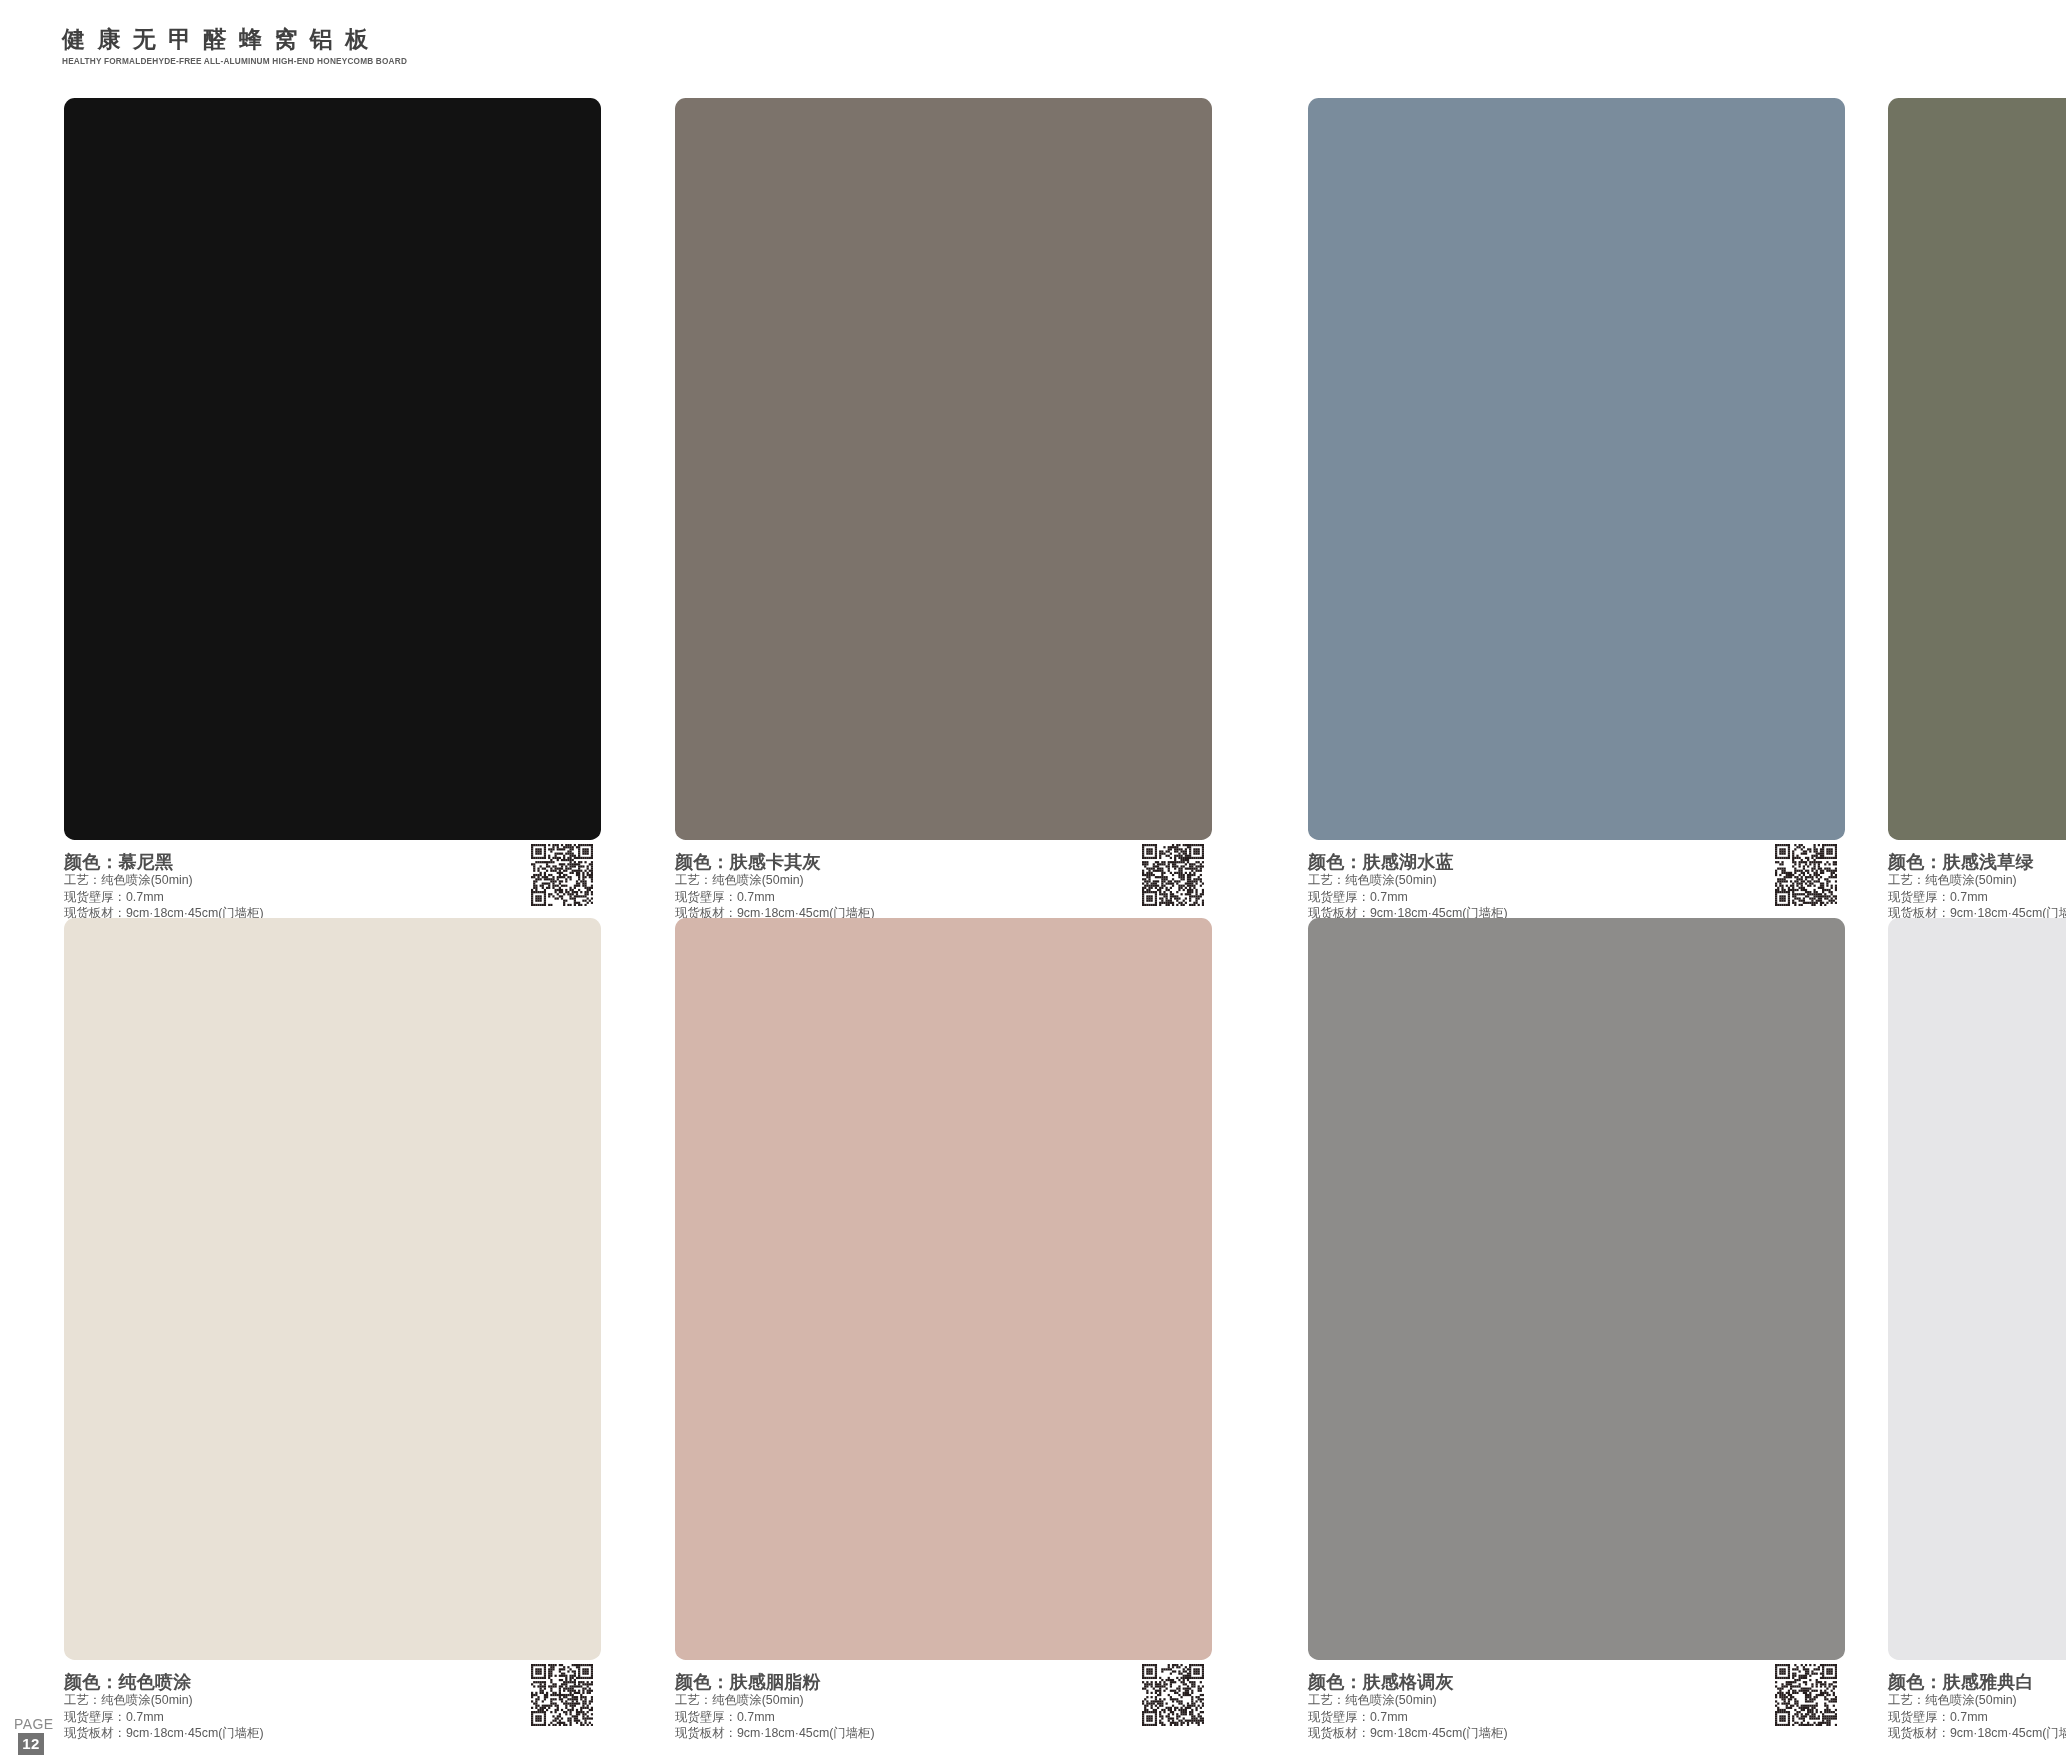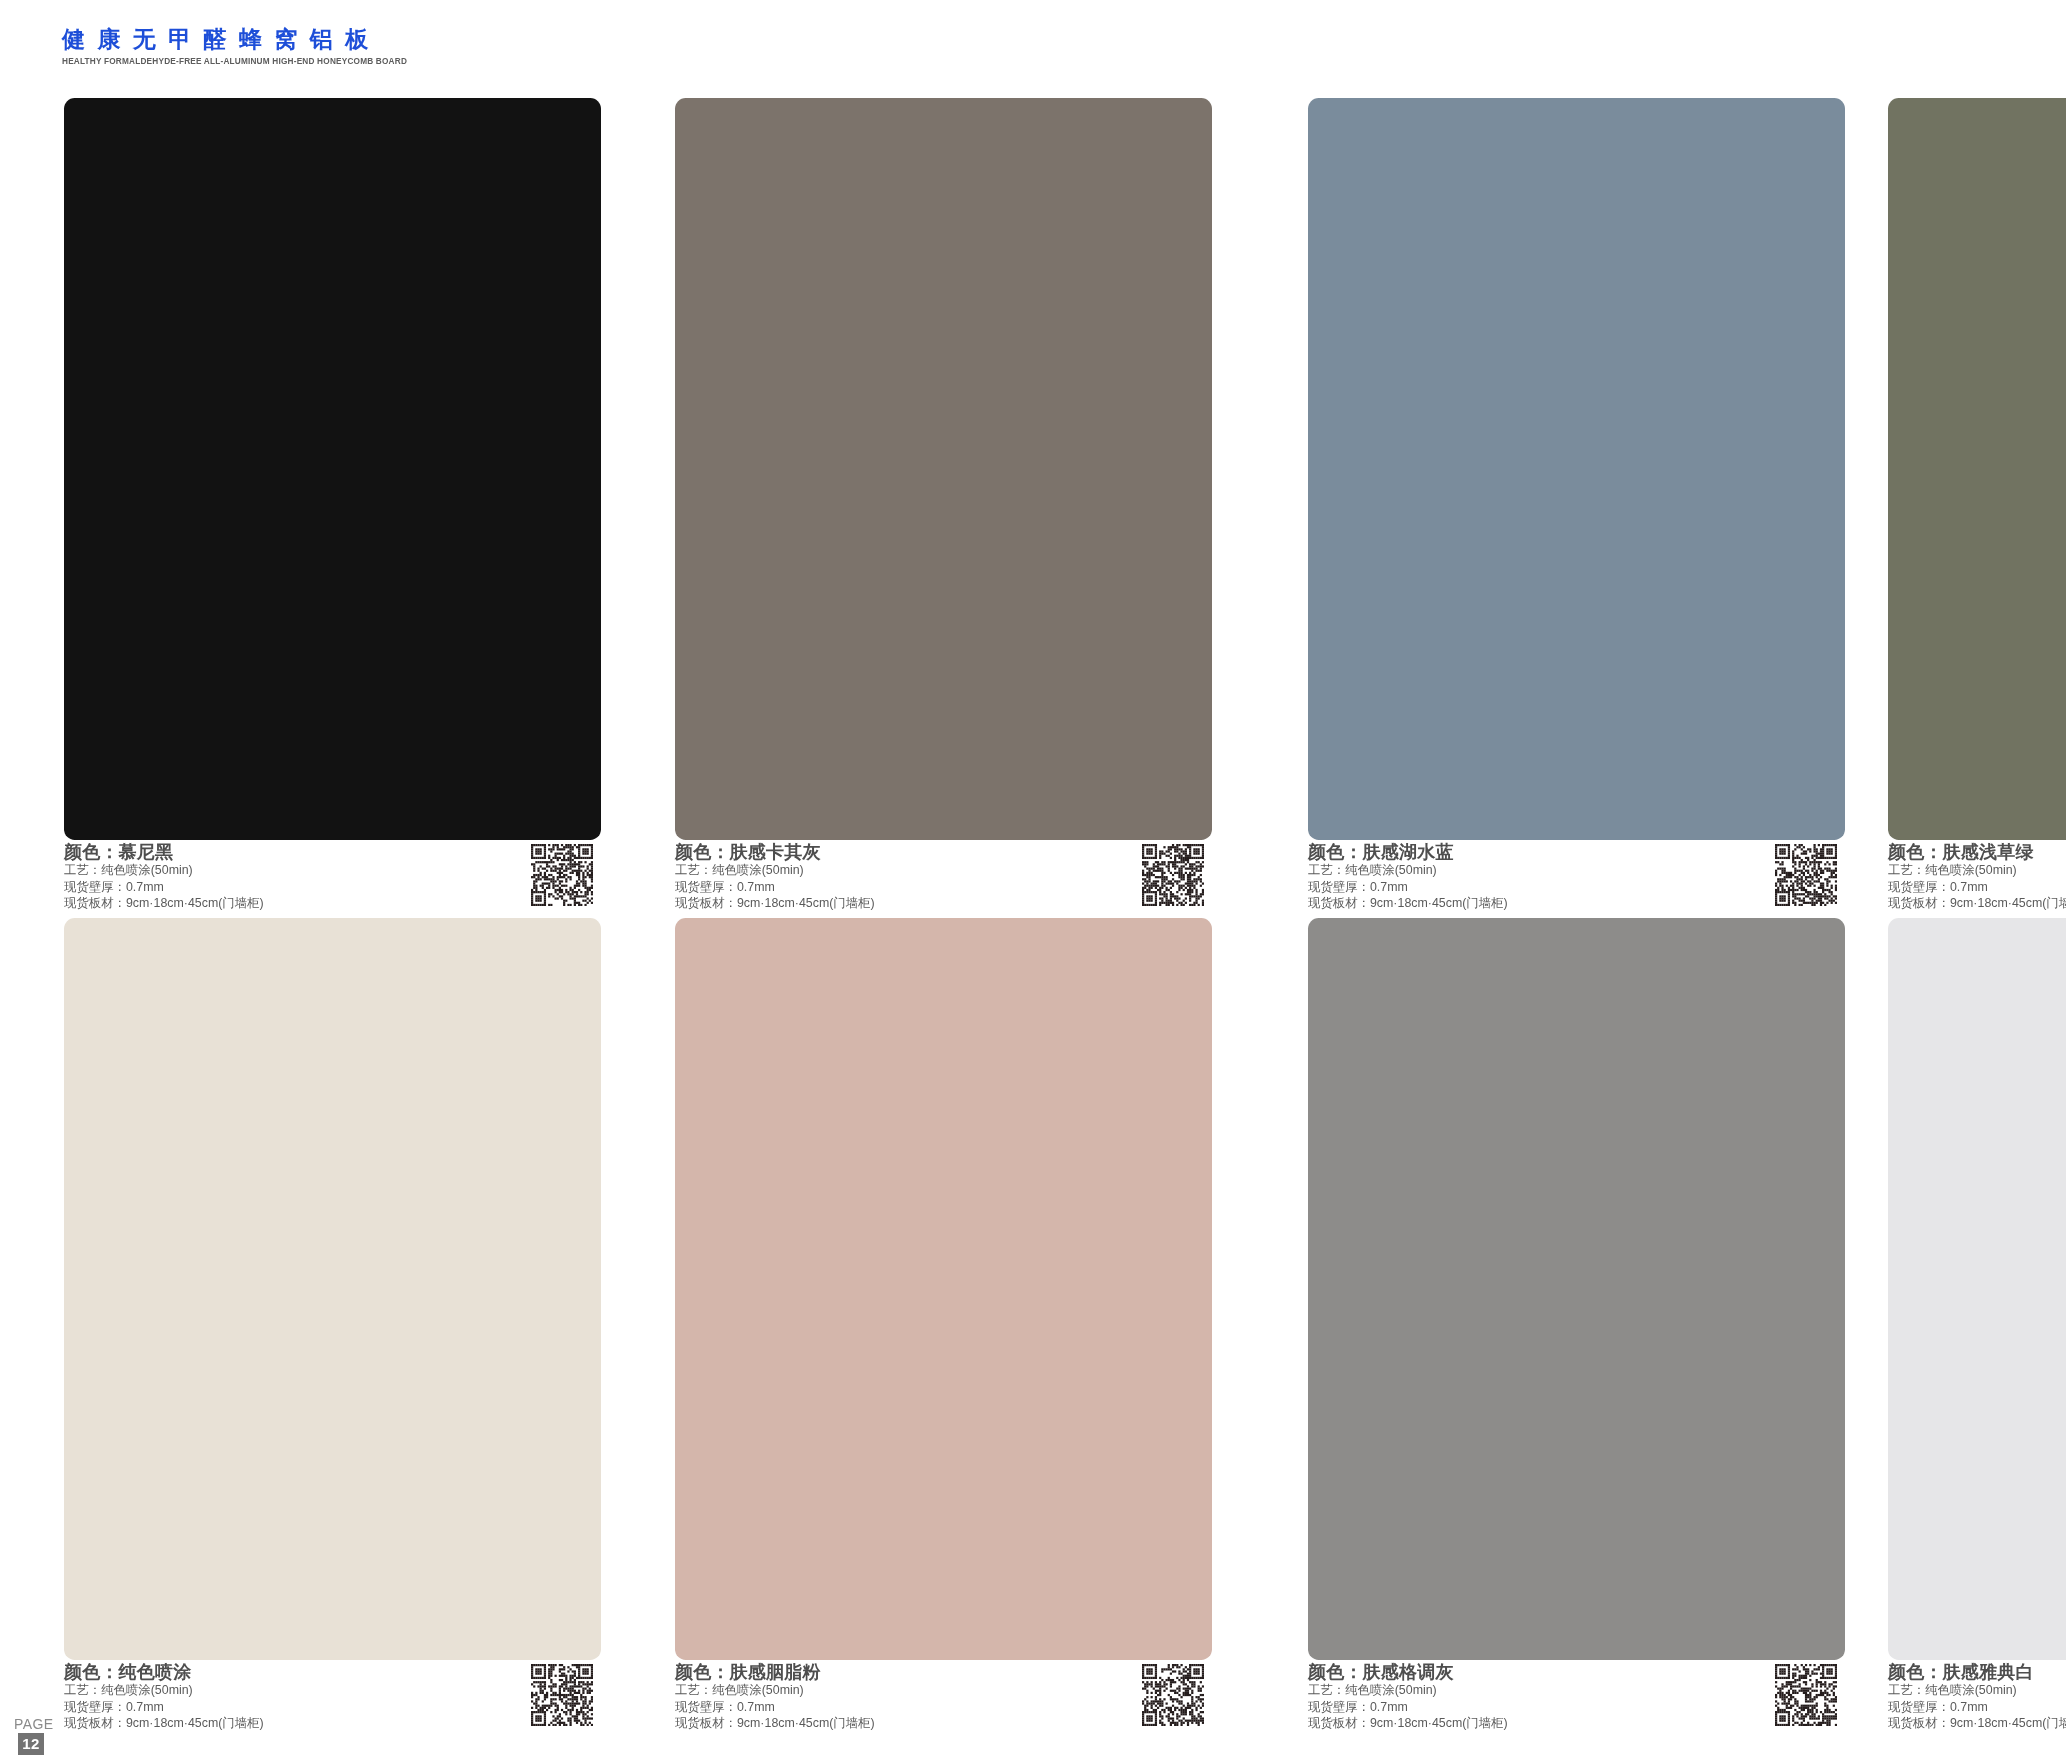--- a/index.html
+++ b/index.html
@@ -26,21 +26,21 @@
   .brand-block {
     position: absolute;
     left: 62px;
     top: 28px;
     user-select: none;
   }
   .brand-cn {
     font-size: 23px;
     font-weight: bold;
     letter-spacing: 12.4px;
-    color: #1d4ed8;
+    color: #404040;
     line-height: 1;
     white-space: nowrap;
   }
   .brand-en {
     margin-top: 5.8px;
     font-size: 8.5px;
     font-weight: bold;
     color: #5d5d5d;
     letter-spacing: 0.2px;
     line-height: 1;
@@ -75,21 +75,21 @@
   .chip {
     width: 537px;
     height: 742px;
     border-radius: 10.7px;
   }
 
   .caption {
     position: relative;
     width: 537px;
     height: 79px;
-    padding-top: 3px;
+    padding-top: 13px;
     box-sizing: border-box;
   }
   .cap-title {
     font-size: 18px;
     font-weight: bold;
     color: #4e4e4e;
     line-height: 1.08;
     white-space: nowrap;
     letter-spacing: 0.2px;
   }

